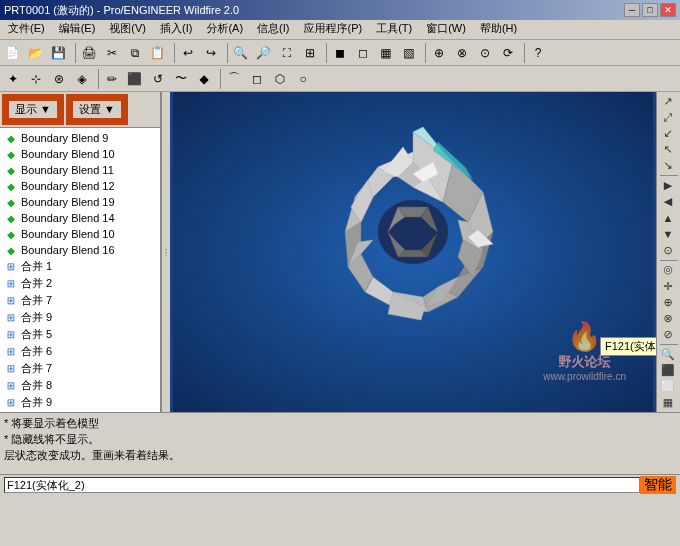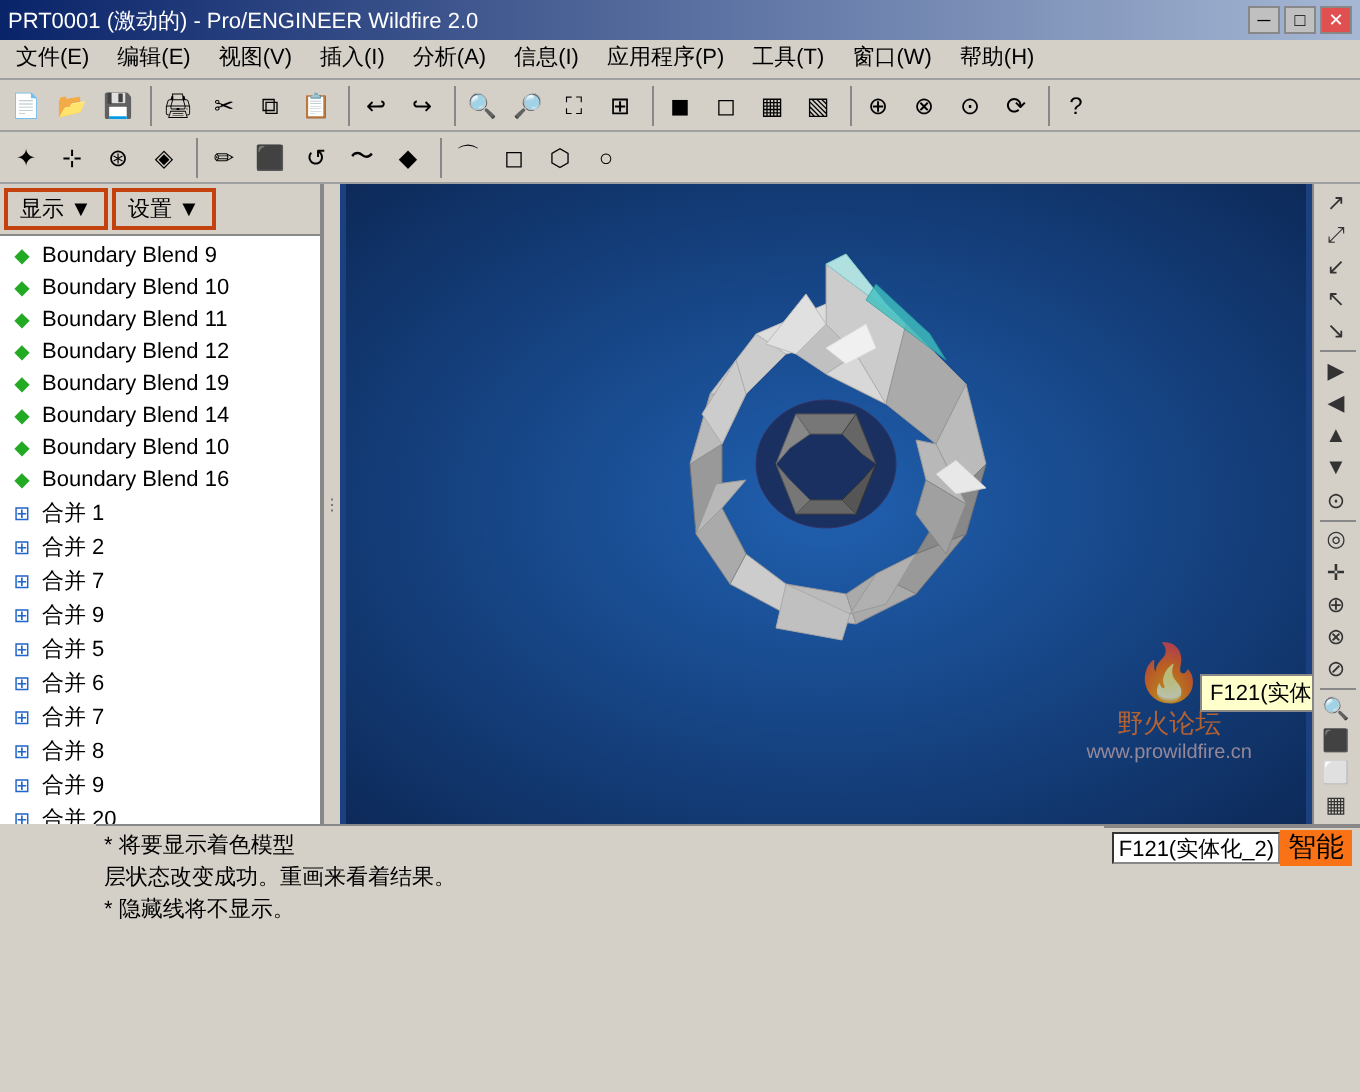--- a/index.html
+++ b/index.html
@@ -121,21 +121,21 @@
 
     #panel-controls {
       background: #d4d0c8;
       padding: 2px;
       display: flex;
       gap: 2px;
       border-bottom: 1px solid #888;
     }
     .panel-btn {
       background: #d4d0c8;
-      border: 2px solid #c2410c;
+      border: 7px solid #c2410c;
       padding: 1px 6px;
       font-size: 11px;
       cursor: pointer;
       display: flex;
       align-items: center;
       gap: 2px;
     }
 
     #panel-tree {
       flex: 1;
@@ -225,22 +225,21 @@
       white-space: nowrap;
       pointer-events: none;
     }
 
     
     #bottom-area {
       background: #d4d0c8;
       border-top: 1px solid #888;
       height: 82px;
       display: flex;
-      flex-direction: row;
-      margin-left: 48px;
+      flex-direction: column;
     }
     #status-lines {
       padding: 2px 4px;
       flex: 1;
       overflow: hidden;
     }
     .status-line {
       font-size: 11px;
       color: #000;
       line-height: 16px;
@@ -274,22 +273,22 @@
       right: 30px;
       text-align: center;
       opacity: 0.7;
     }
     #watermark .wm-fire {
       font-size: 28px;
       color: #ff6600;
     }
     #watermark .wm-text {
       font-size: 13px;
-      font-weight: normal;
-      color: #f97316;
+      font-weight: bold;
+      color: #fca5a5;
     }
     #watermark .wm-url {
       font-size: 10px;
       color: #ccaaaa;
       text-align: center;
     }
 
     
     #svg-model {
       width: 100%;
@@ -564,20 +563,20 @@
       <div class="rtb-btn">⬛</div>
       <div class="rtb-btn">⬜</div>
       <div class="rtb-btn">▦</div>
     </div>
 
 </div>
 
 <div id="bottom-area">
   <div id="status-lines">
       <div class="status-line ">* 将要显示着色模型</div>
+      <div class="status-line ">* 隐藏线将不显示。</div>
       <div class="status-line ">  层状态改变成功。重画来看着结果。</div>
-      <div class="status-line ">* 隐藏线将不显示。</div>
     </div>
   <div id="bottom-bar">
     <div id="status-field">F121(实体化_2)</div>
     <div id="smart-label">智能</div>
   </div>
 </div>
 
 </body></html>

